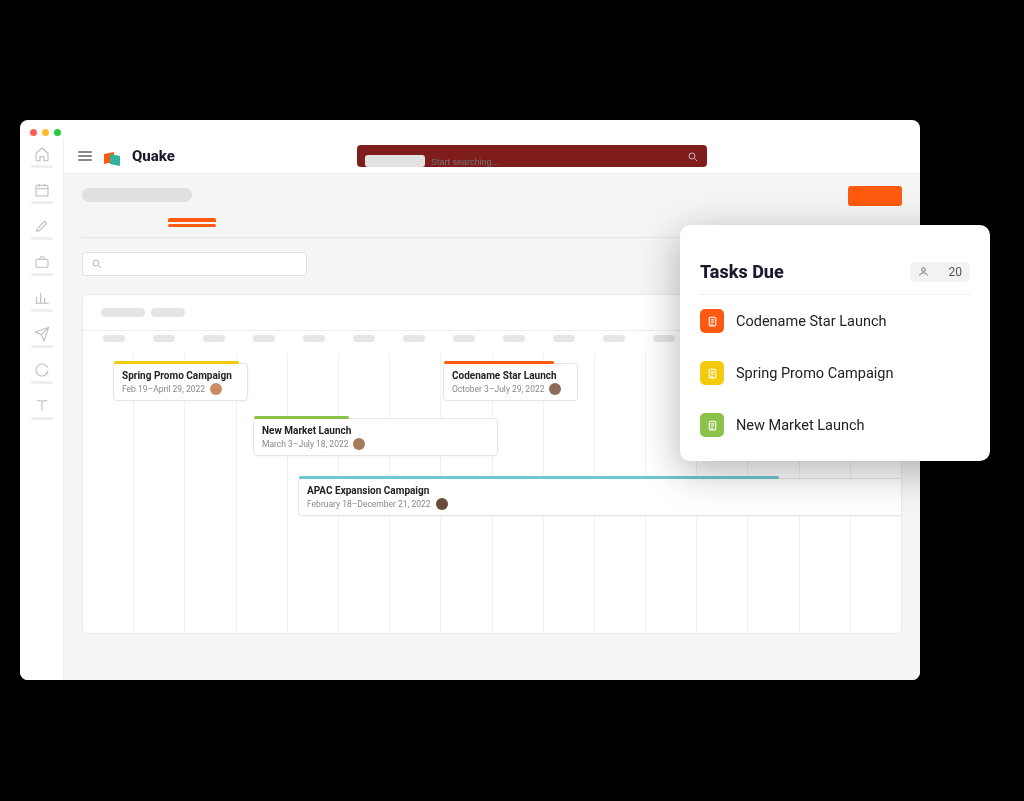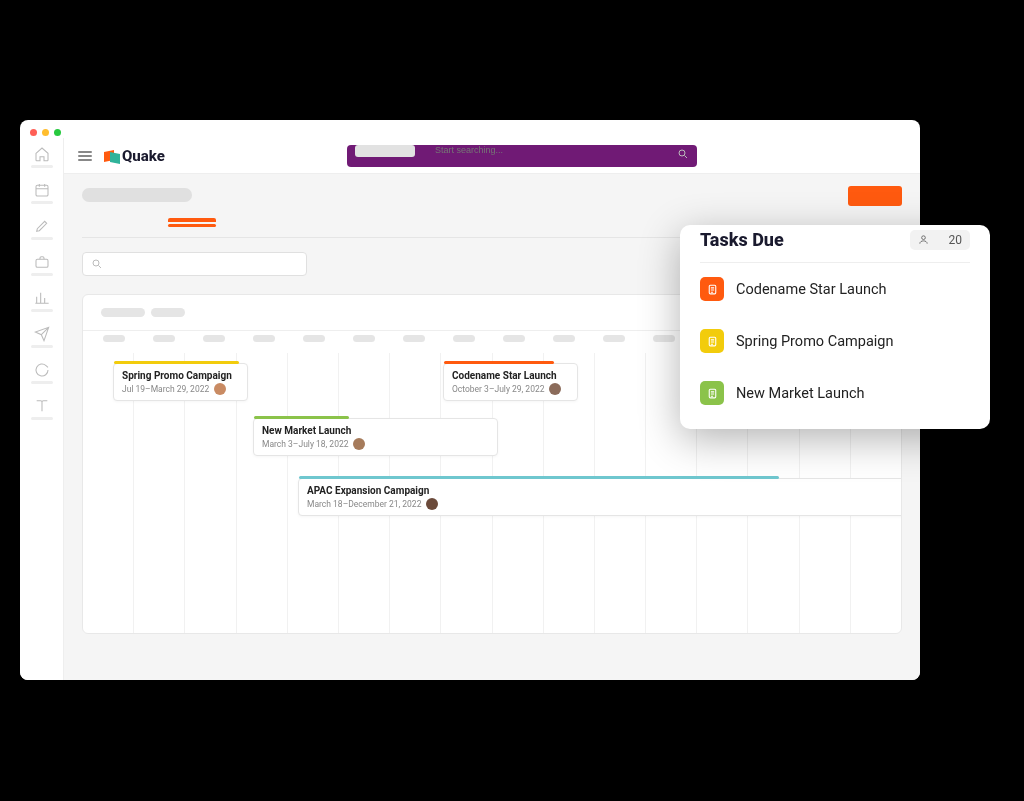--- a/index.html
+++ b/index.html
@@ -60,25 +60,25 @@
 }
 .header {
   height: 36px;
   background: #fff;
   border-bottom: 1px solid #eee;
   display: flex; align-items: center; gap: 12px;
   padding: 0 14px;
 }
 .hamburger { display:flex; flex-direction:column; gap:2px; cursor:pointer; }
 .hamburger span { width:14px; height:2px; background:#888; border-radius:1px; }
-.logo { display:flex; align-items:center; gap:0; font-weight:800; font-size:15px; color:#1a1a2e; }
+.logo { display:flex; align-items:flex-end; gap:10px; font-weight:800; font-size:15px; color:#1a1a2e; }
 .logo .mark { width:18px; height:14px; position:relative; }
 .logo .mark::before { content:""; position:absolute; left:0; top:2px; width:10px; height:10px; background:#ff5a0f; transform: skewY(-10deg); }
 .logo .mark::after { content:""; position:absolute; left:6px; top:4px; width:10px; height:10px; background:#2fb39a; transform: skewY(10deg); }
-.searchwrap { margin-left: 170px; display:flex; align-items:flex-start; gap:20px; width:350px; height:22px; background:#701a75; border-radius:4px; padding:0 8px; }
+.searchwrap { margin-left: 170px; display:flex; align-items:flex-end; gap:6px; width:350px; height:22px; background:#7f1d1d; border-radius:4px; padding:0 8px; }
 .searchbadge { width:60px; height:12px; background:#e2e2e2; border-radius:3px; }
 .searchinput { flex:1; border:none; background:transparent; font-size:9px; color:#999; outline:none; }
 .searchicon-right { margin-left:auto; }
 .searchicon-right svg { width:12px; height:12px; stroke:#bbb; fill:none; stroke-width:2; }
 
 .content { padding: 14px 18px; position:relative; height: calc(100% - 36px); }
 .titlepill { width:110px; height:14px; background:#e0e0e0; border-radius:7px; }
 .orangbtn { position:absolute; right:18px; top:12px; width:54px; height:20px; background:#ff5a0f; border-radius:3px; cursor:pointer; }
 .tabarea { margin-top:14px; height:22px; border-bottom:1px solid #e5e5e5; position:relative; }
 .tabactive { position:absolute; left:86px; top:2px; width:48px; height:4px; background:#ff5a0f; border-radius:2px 2px 0 0; }
@@ -125,21 +125,21 @@
 .avatar { width:12px; height:12px; border-radius:50%; display:inline-block; }
 
 
 .popup {
   position:absolute;
   left: 680px; top: 225px;
   width: 310px;
   background:#fff;
   border-radius:10px;
   box-shadow: 0 10px 40px rgba(0,0,0,.3);
-  padding: 4px 20px 10px 20px;
+  padding: 36px 20px 10px 20px;
 }
 .popup-head { display:flex; align-items:center; justify-content:space-between; padding-bottom:12px; border-bottom:1px solid #eee; }
 .popup-title { font-size:18px; font-weight:800; color:#1a1a2e; }
 .count { background:#f2f2f2; border-radius:5px; padding:3px 8px; font-size:12px; color:#555; display:flex; align-items:center; gap:20px; }
 .count svg { width:11px; height:11px; stroke:#666; fill:none; stroke-width:2; }
 .popup-item { display:flex; align-items:center; gap:12px; padding:14px 0; cursor:pointer; }
 .popup-icon { width:24px; height:24px; border-radius:5px; display:flex; align-items:center; justify-content:center; }
 .popup-icon svg { width:13px; height:13px; stroke:#fff; fill:none; stroke-width:2; }
 .popup-label { font-size:14.5px; color:#222; }
 </style>
@@ -292,21 +292,21 @@
               <div class="col"></div>
                 <div class="col"></div>
                 <div class="col"></div>
                 <div class="col"></div>
             </div>
             <div id="tasks-container">
                 <div class="task" style="left: 30px; top: 10px; width: 135px;">
                   <div class="bar" style="width:125px;background:#f2cc0c"></div>
                   <div class="task-title">Spring Promo Campaign</div>
                   <div class="task-date">
-                    <span>Jul 19–March 29, 2022</span>
+                    <span>Feb 19–April 29, 2022</span>
                     <span class="avatar" style="background:#c98b63"></span>
                   </div>
                 </div>
                 <div class="task" style="left: 360px; top: 10px; width: 135px;">
                   <div class="bar" style="width:110px;background:#ff5a0f"></div>
                   <div class="task-title">Codename Star Launch</div>
                   <div class="task-date">
                     <span>October 3–July 29, 2022</span>
                     <span class="avatar" style="background:#8b6b5a"></span>
                   </div>
@@ -316,21 +316,21 @@
                   <div class="task-title">New Market Launch</div>
                   <div class="task-date">
                     <span>March 3–July 18, 2022</span>
                     <span class="avatar" style="background:#a67b5b"></span>
                   </div>
                 </div>
                 <div class="task" style="left: 215px; top: 125px; width: 611px;">
                   <div class="bar" style="width:480px;background:#6fc7cf"></div>
                   <div class="task-title">APAC Expansion Campaign</div>
                   <div class="task-date">
-                    <span>March 18–December 21, 2022</span>
+                    <span>February 18–December 21, 2022</span>
                     <span class="avatar" style="background:#6b4a3a"></span>
                   </div>
                 </div>
               </div>
           </div>
         </div>
       </div>
     </div>
   </div>
 </div>

